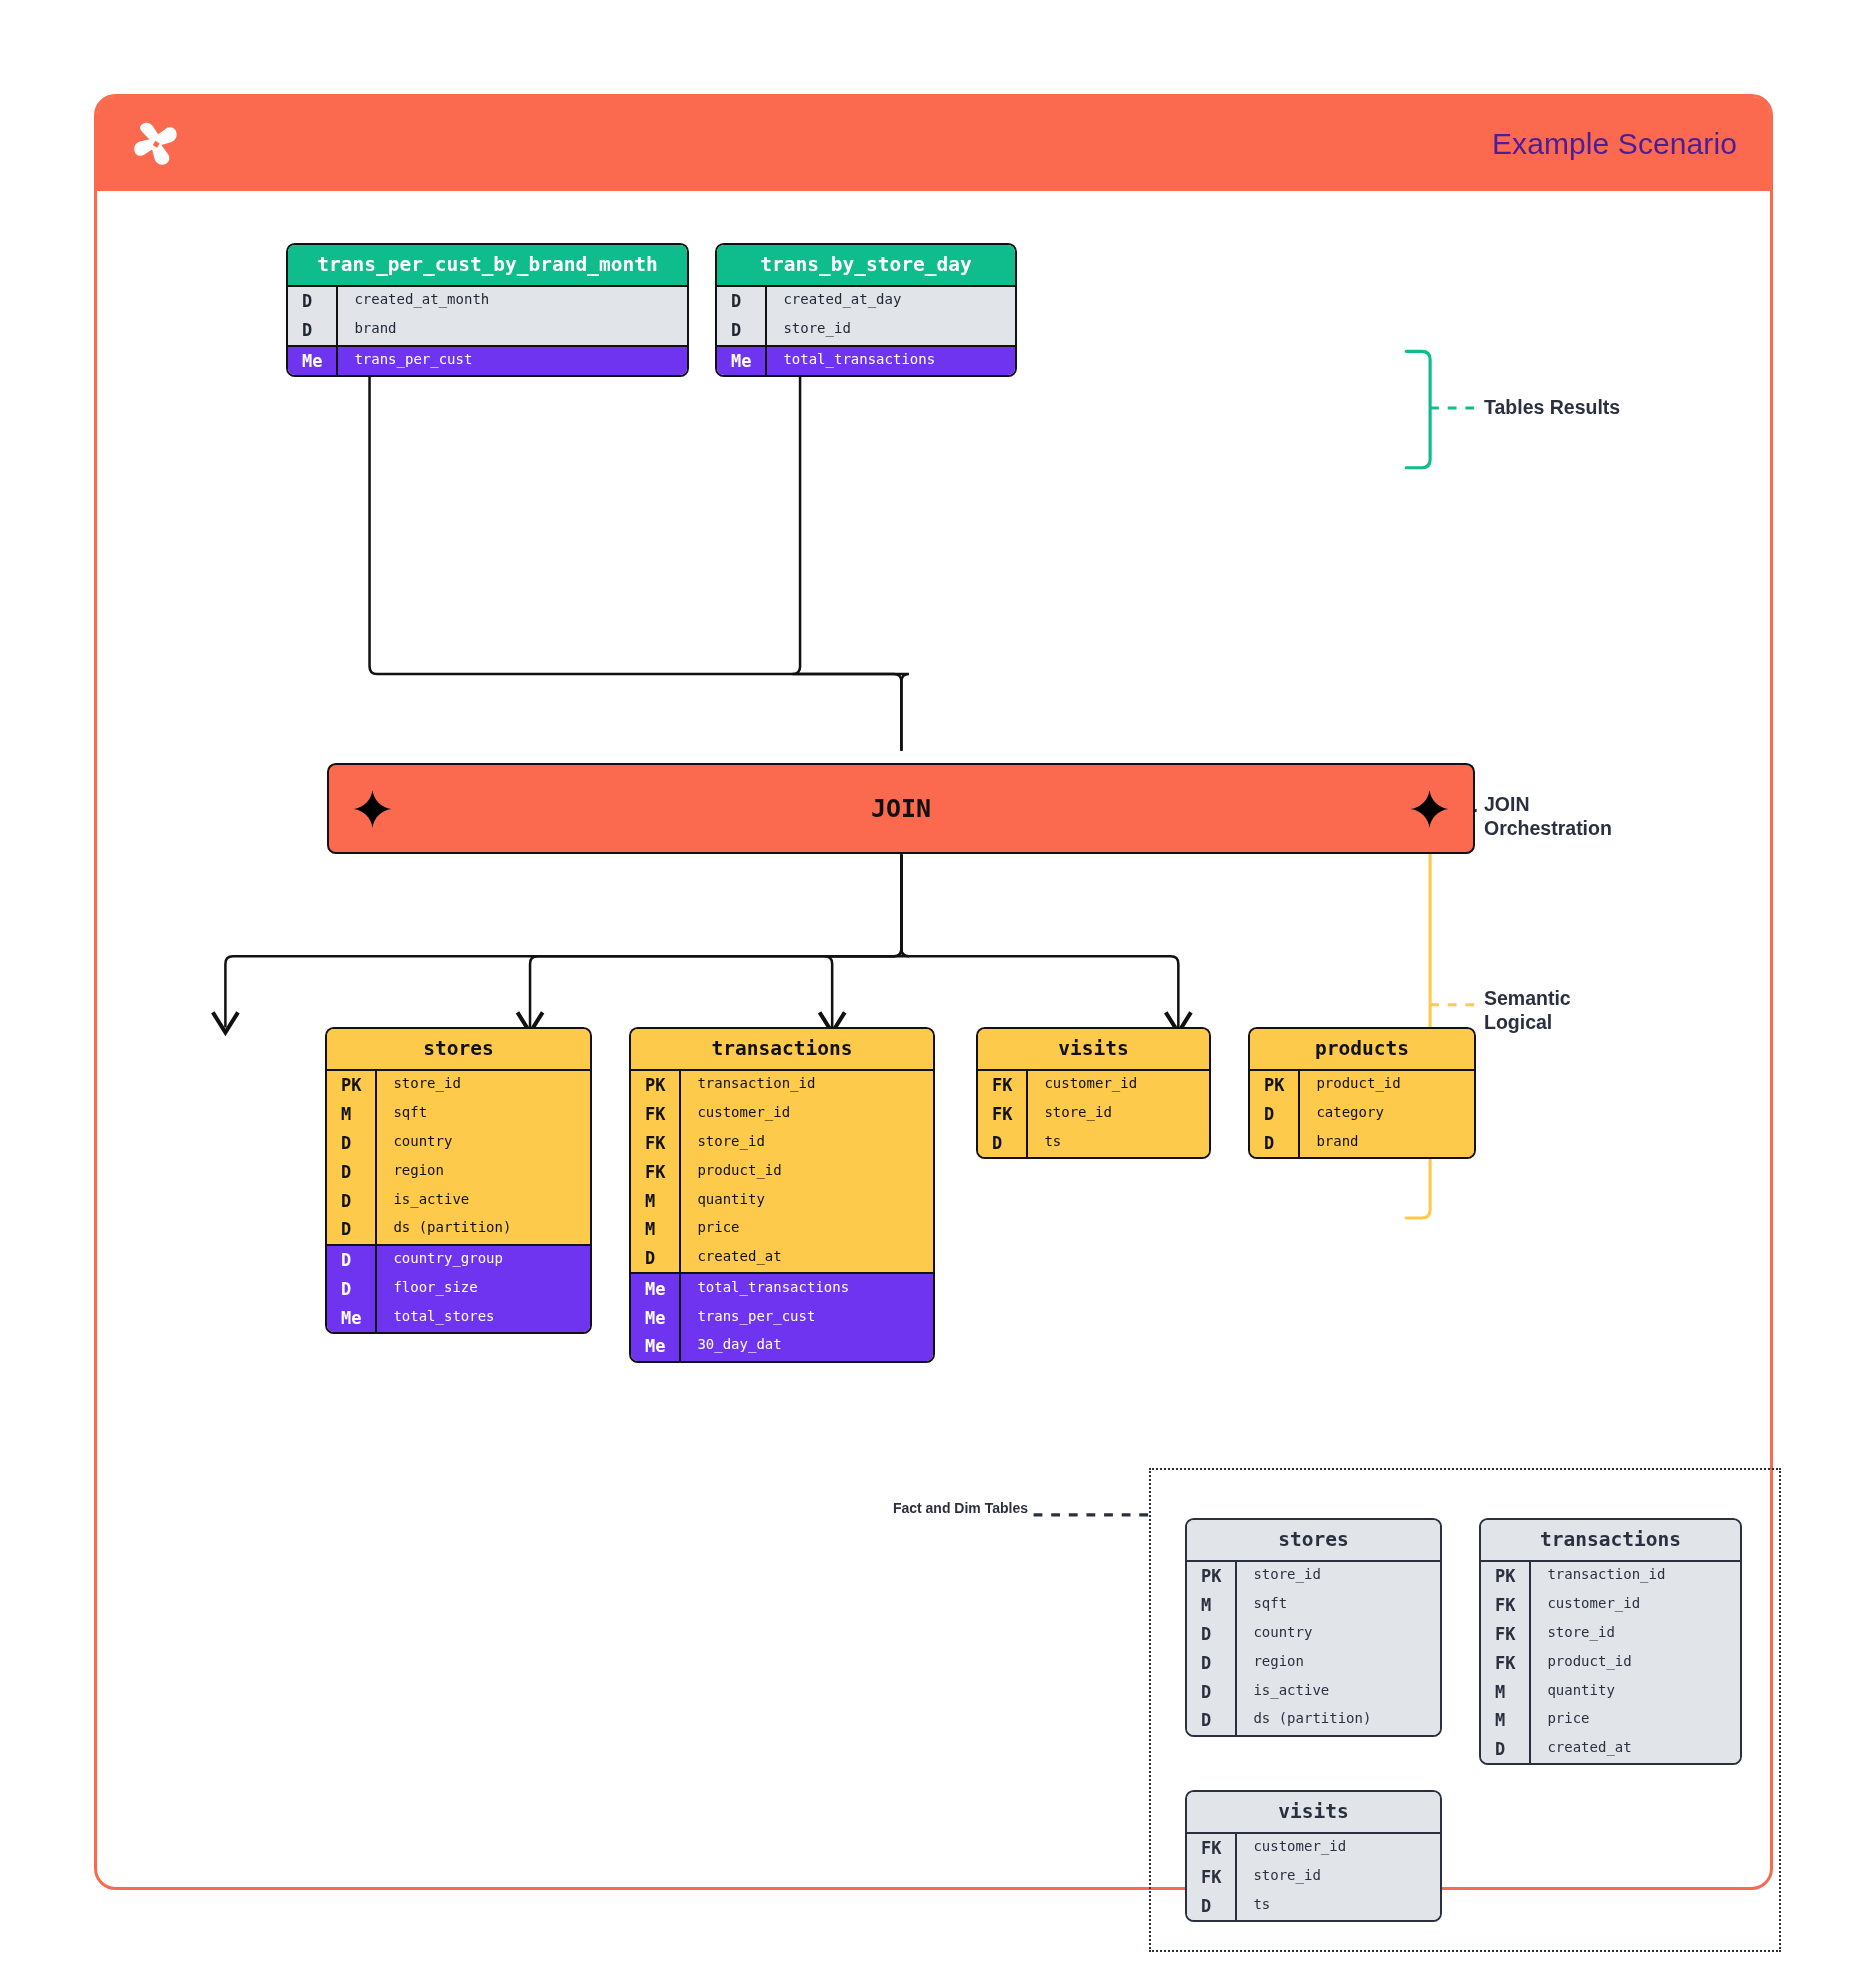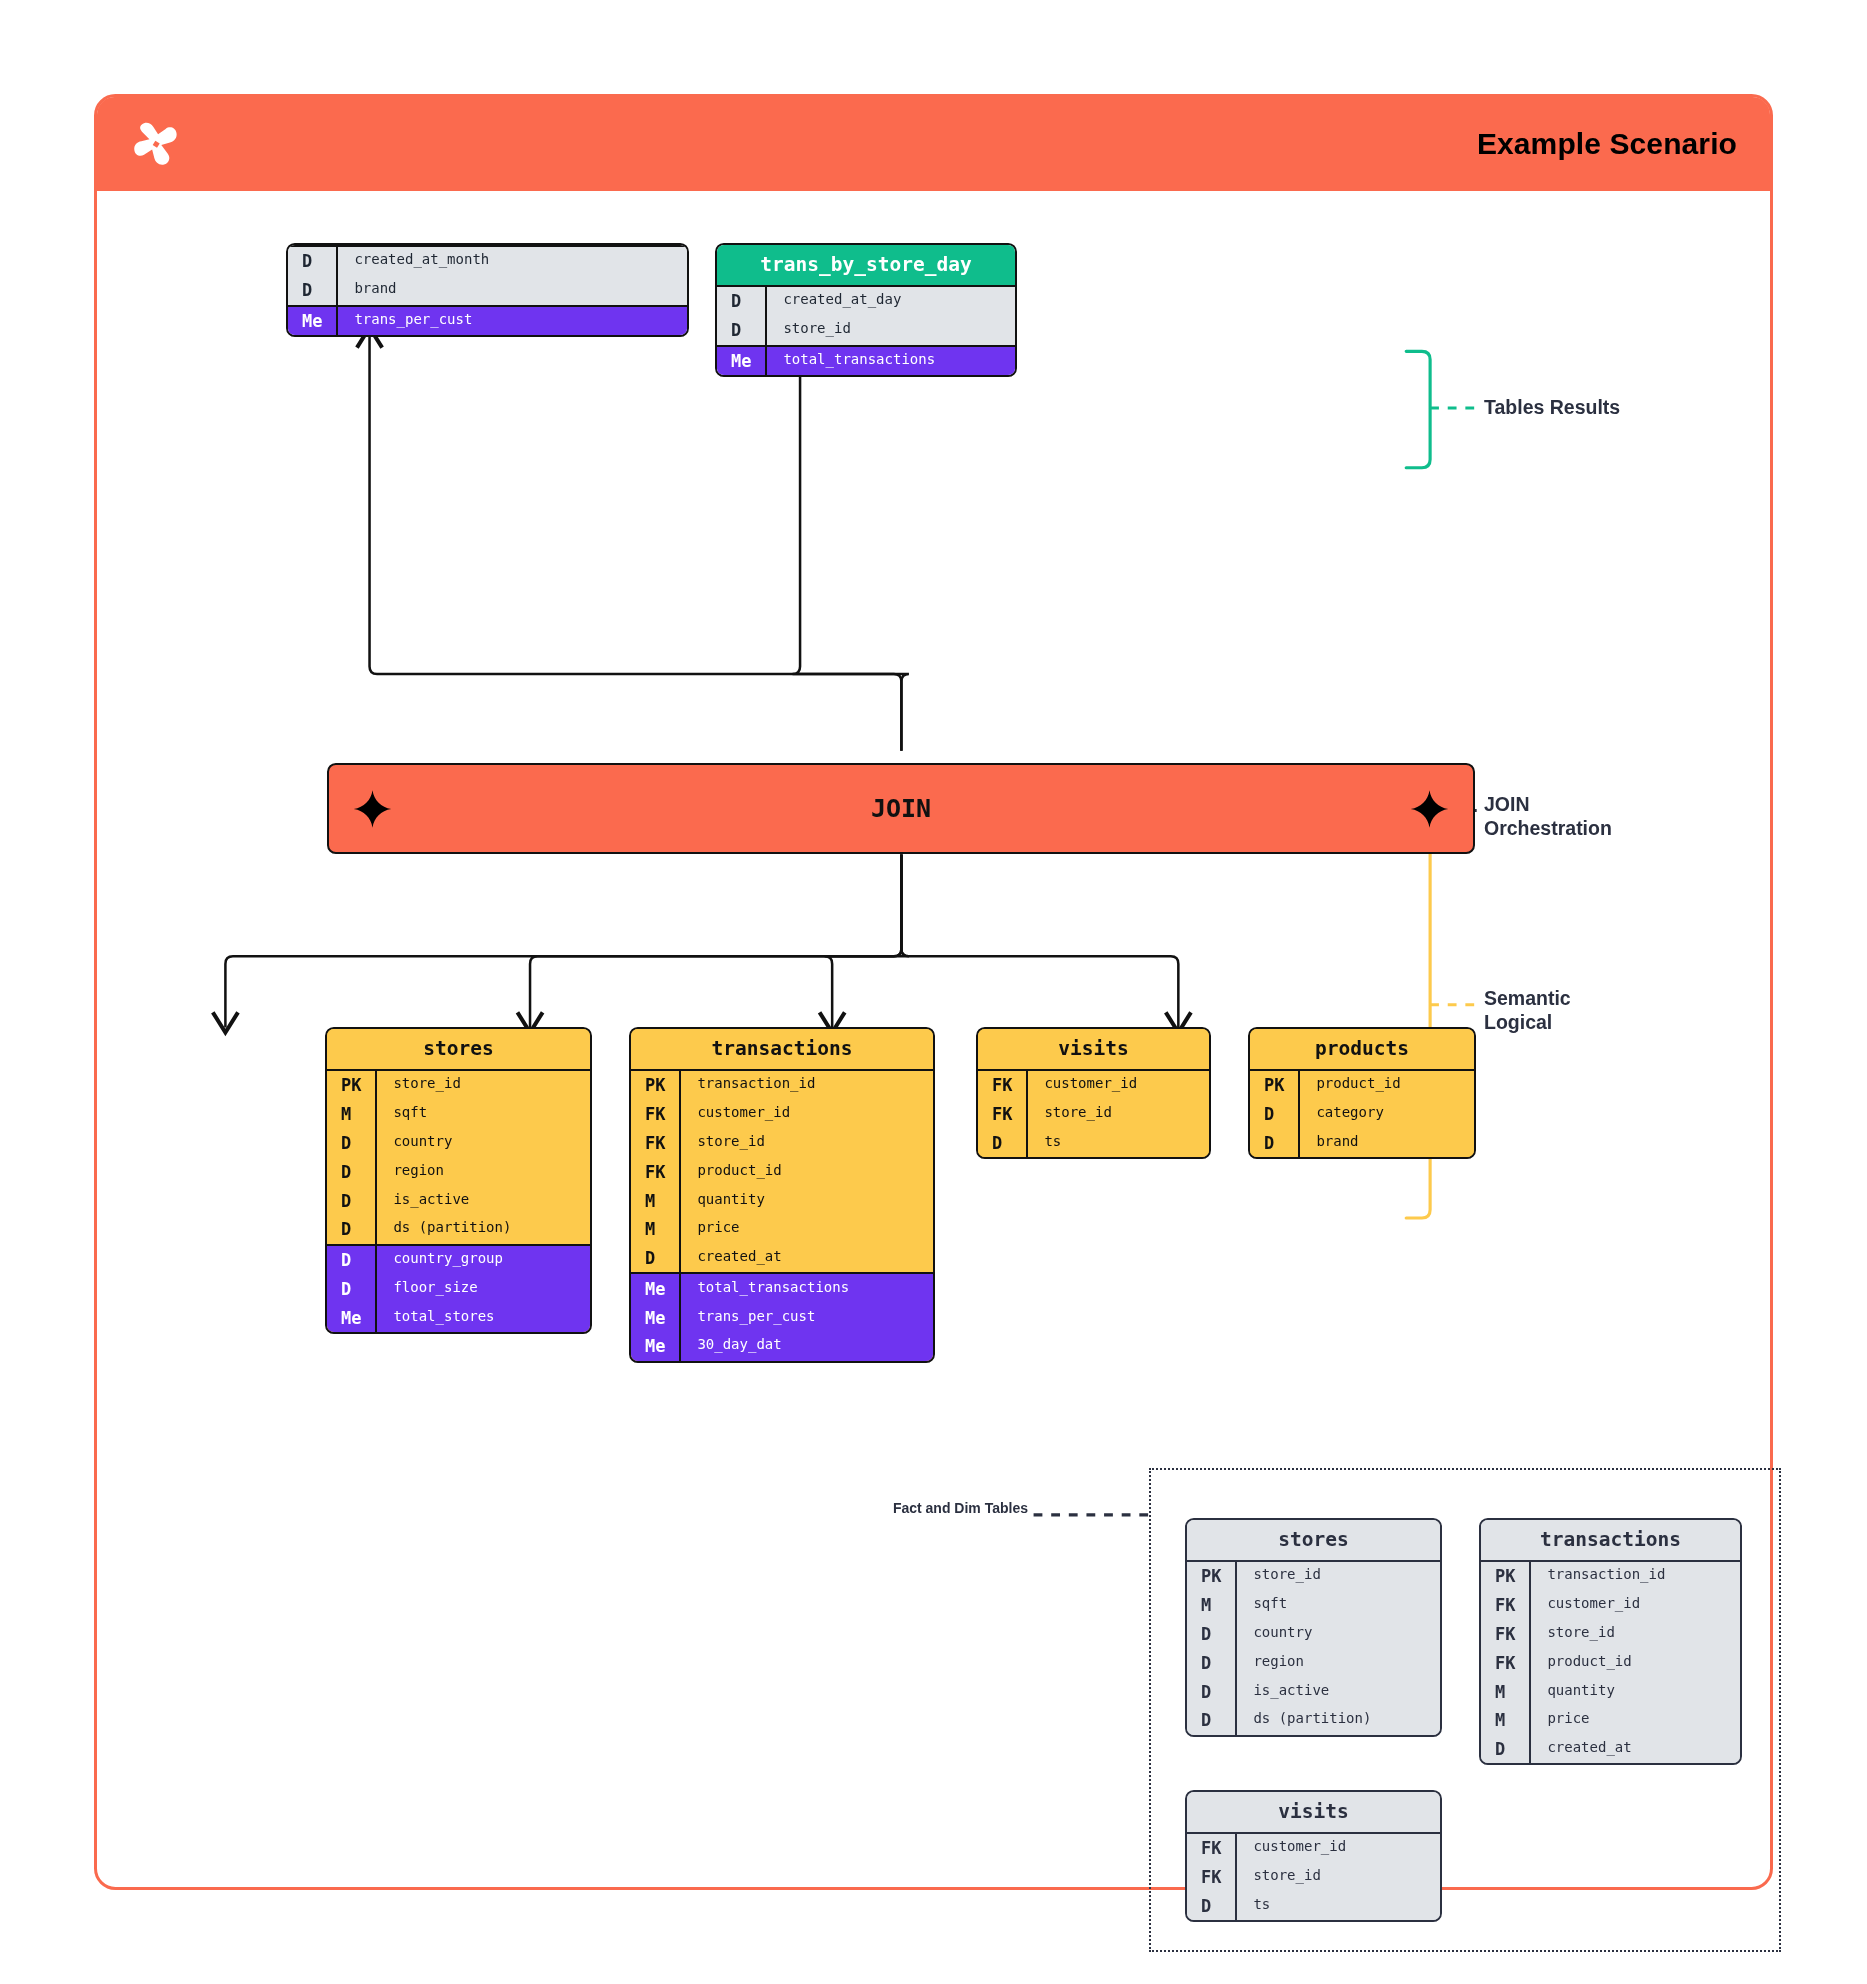--- a/index.html
+++ b/index.html
@@ -11,21 +11,21 @@
     position:absolute;left:94px;top:94px;width:1679px;height:1796px;
     border:3.8px solid #fa6a4e;border-radius:21.4px;box-sizing:border-box;background:#fff;
   }
   .header{
     position:absolute;left:0;top:0;width:100%;height:94px;
     background:#fb6a4e;border-radius:17.6px 17.6px 0 0;box-sizing:border-box;
     display:flex;align-items:center;justify-content:space-between;padding:0 33px;
   }
   .logo{width:54px;height:54px;}
   .header-title{
-    font-family:"Liberation Sans", sans-serif;font-weight:bold;font-size:30px;color:#000000;
+    font-family:"Liberation Sans", sans-serif;font-weight:normal;font-size:30px;color:#4c1d95;
     letter-spacing:0.1px;
   }
   .canvas{position:absolute;left:0;top:94px;width:100%;height:1698px;}
   svg.wires{position:absolute;left:0;top:0;width:100%;height:100%;overflow:visible;}
 
   
   .tbl{position:absolute;border:2.5px solid #111;border-radius:8.8px;box-sizing:border-box;overflow:hidden;}
   .tbl .thead{
     text-align:center;font-weight:bold;font-size:19.5px;padding:8.2px 11.3px 8.8px;
     font-family:"DejaVu Sans Mono", monospace;
@@ -133,20 +133,21 @@
 
       <path d="M2018,985 L2192,985" fill="none" stroke="#2b3040" stroke-width="5" stroke-dasharray="16 16"></path>
 
       <path d="M2080,1000 L2105,1000 Q2118,1000 2118,1013 L2118,1294 M2118,1294 L2118,1620 Q2118,1633 2105,1633 L2080,1633" fill="none" stroke="#fdca4c" stroke-width="5" stroke-linecap="round"></path>
       <path d="M2118,1294 L2192,1294" fill="none" stroke="#fdca4c" stroke-width="5" stroke-dasharray="14 14"></path>
 
       <path d="M1488,2105 L1670,2105" fill="none" stroke="#2b3040" stroke-width="5" stroke-dasharray="14 14"></path>
     </svg>
 
     <div class="tbl q" style="left:189px;top:52px;width:403px;">
+      <div class="thead">trans_per_cust_by_brand_month</div>
       <div class="rows">
         <div class="grp g-dim">
           <div class="row">
             <span class="k">D</span>
             <span class="v">created_at_month</span>
           </div>
           <div class="row">
             <span class="k">D</span>
             <span class="v">brand</span>
           </div>

